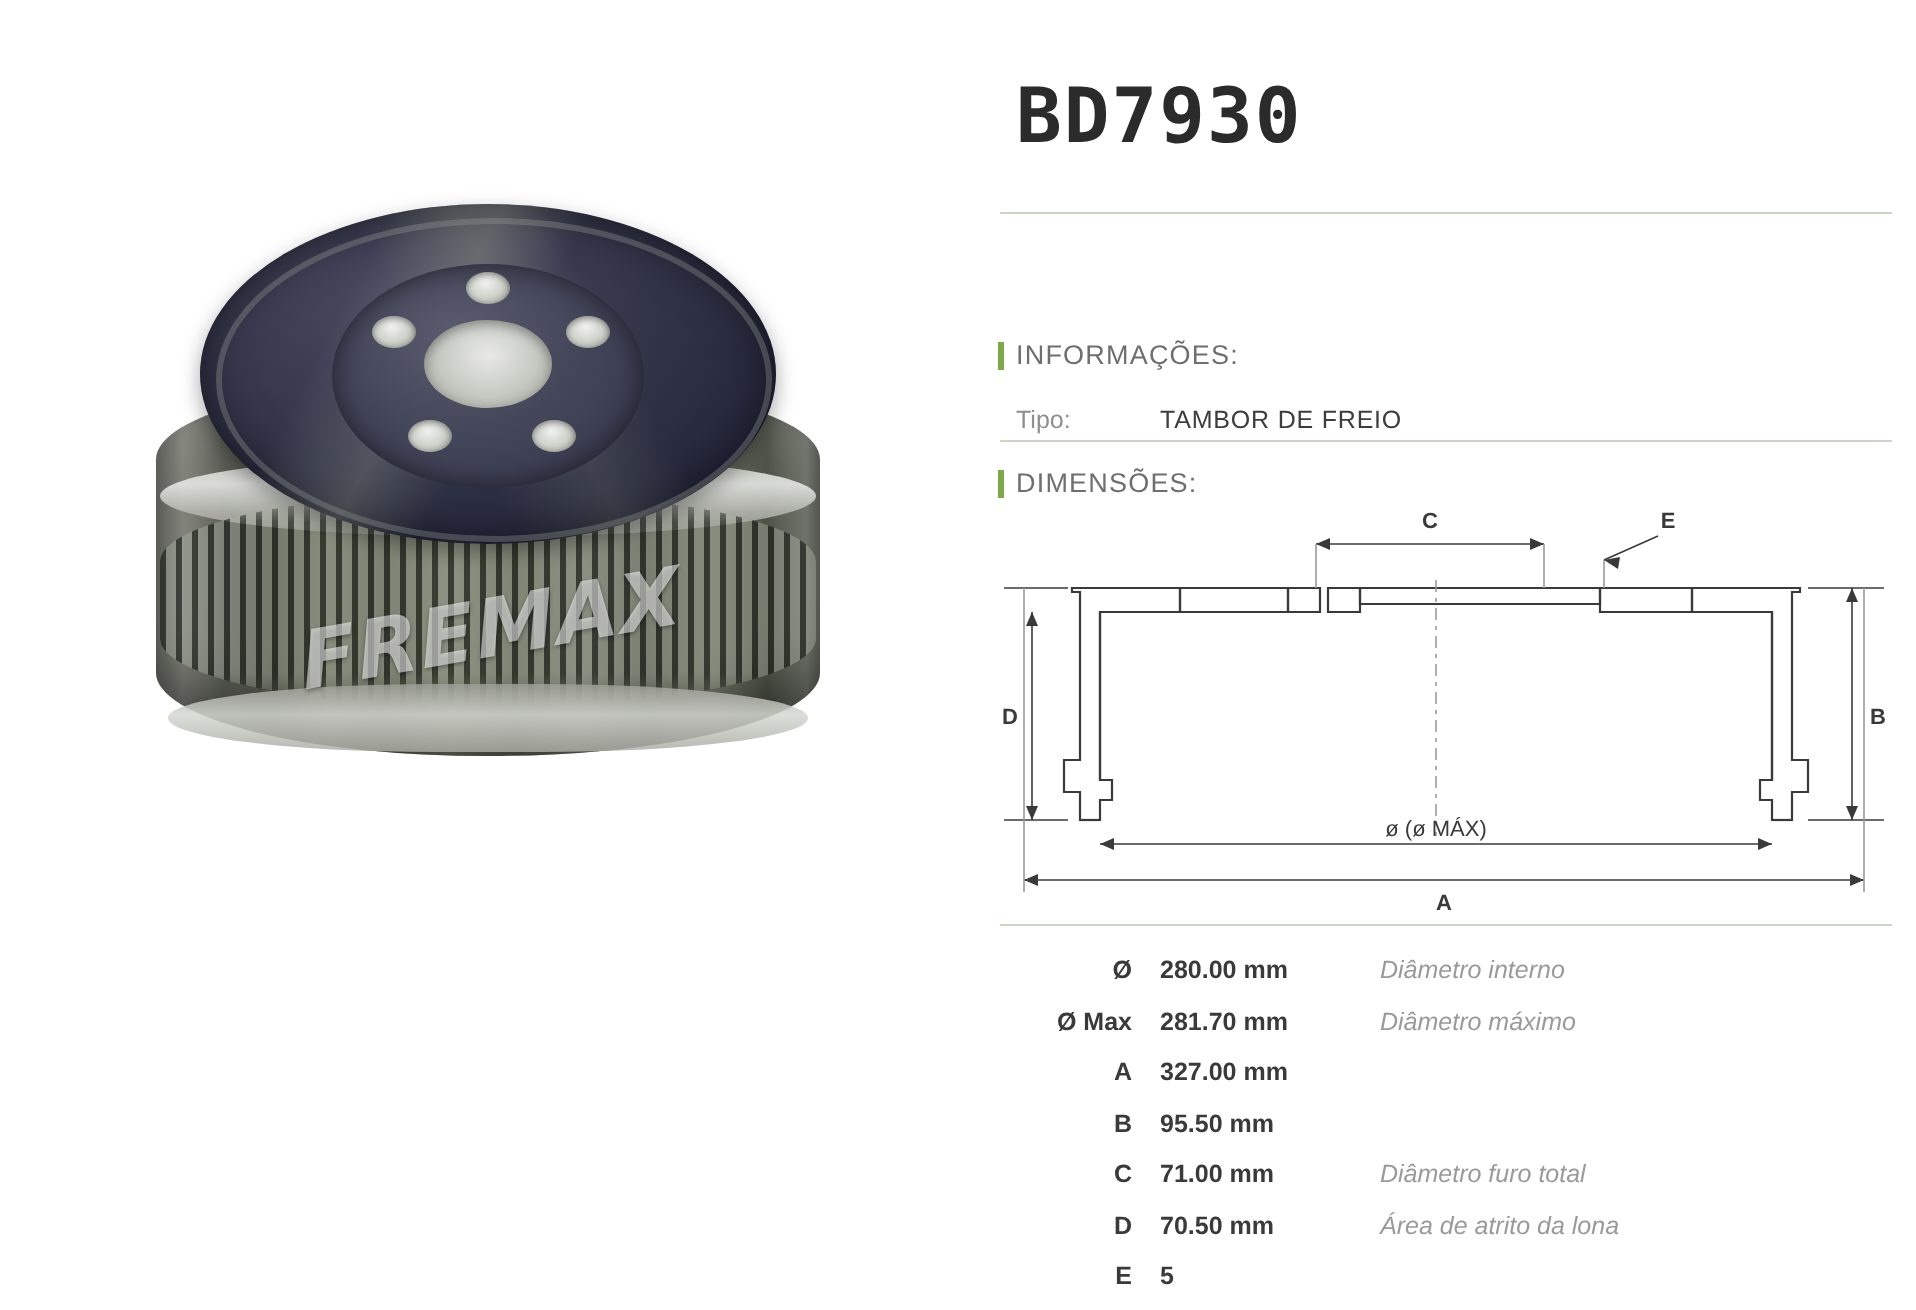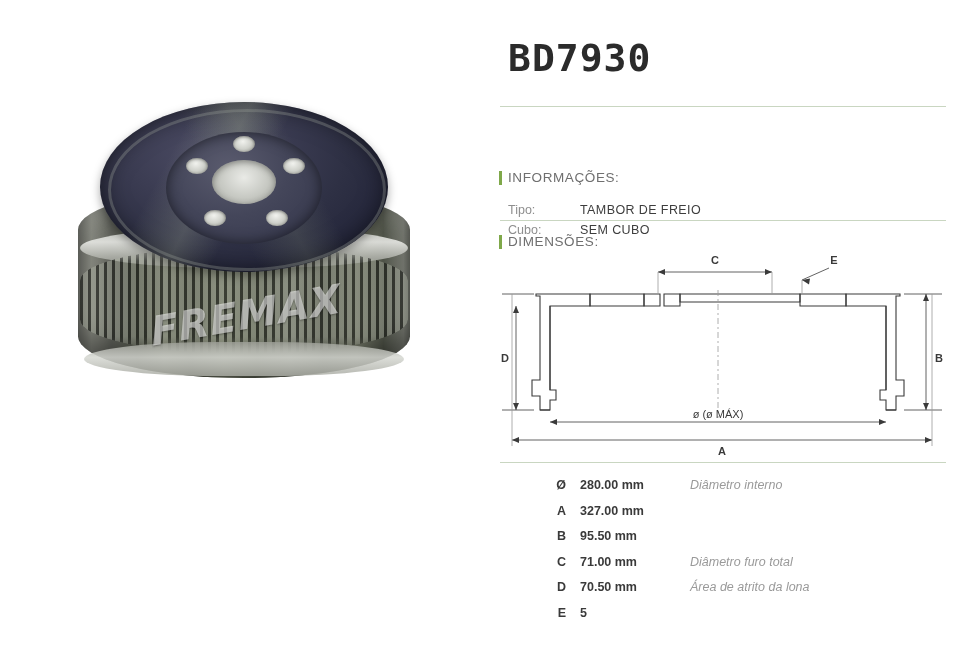--- a/index.html
+++ b/index.html
@@ -314,23 +314,20 @@
     <div class="code-title">BD7930</div>
 
     <div class="rule r1"></div>
 
     <div class="section-head sh-info">INFORMAÇÕES:</div>
 
     <div class="spec-list">
       <div class="spec-row">
         <span class="spec-key">Tipo:</span><span class="spec-val">TAMBOR DE FREIO</span>
       </div>
-      <div class="spec-row">
-        <span class="spec-key">Cubo:</span><span class="spec-val">SEM CUBO</span>
-      </div>
     </div>
 
     <div class="rule r2"></div>
 
     <div class="section-head sh-dim">DIMENSÕES:</div>
 
     <svg class="drawing" viewBox="0 0 456 208">
       <g fill="none" stroke="#3a3a3a" stroke-width="1.1" stroke-linejoin="miter">
 
         <path d="M 42,44 L 42,46 L 46,46 L 46,130 L 38,130 L 38,146 L 46,146 L 46,160 L 56,160
@@ -406,20 +403,25 @@
 
     <div class="rule r3"></div>
 
     <div class="dim-table">
       <div class="dim-row">
         <div class="dim-sym">Ø</div>
         <div class="dim-val">280.00 mm</div>
         <div class="dim-desc">Diâmetro interno</div>
       </div>
       <div class="dim-row">
+        <div class="dim-sym">Ø Max</div>
+        <div class="dim-val">281.70 mm</div>
+        <div class="dim-desc">Diâmetro máximo</div>
+      </div>
+      <div class="dim-row">
         <div class="dim-sym">A</div>
         <div class="dim-val">327.00 mm</div>
         <div class="dim-desc"></div>
       </div>
       <div class="dim-row">
         <div class="dim-sym">B</div>
         <div class="dim-val">95.50 mm</div>
         <div class="dim-desc"></div>
       </div>
       <div class="dim-row">

